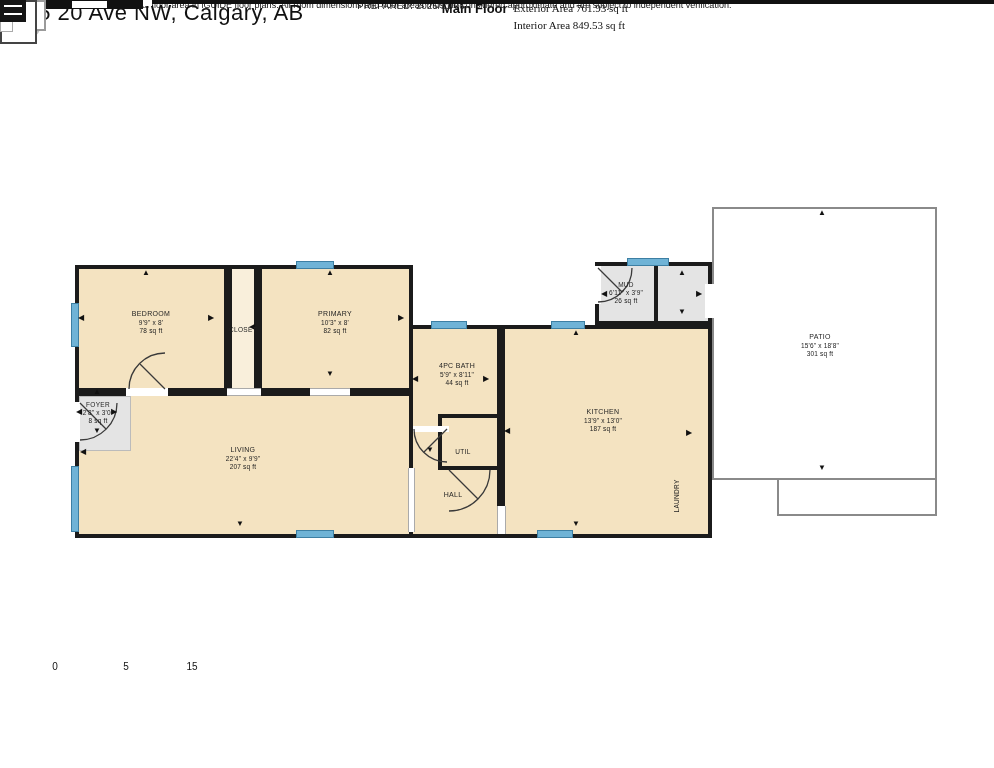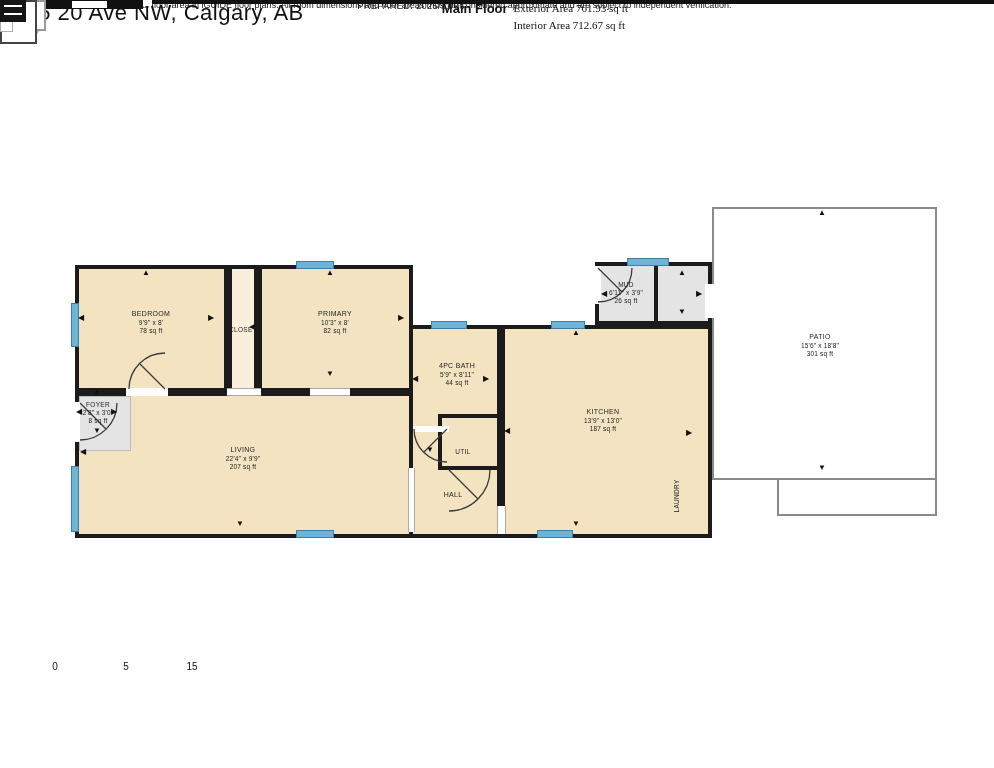--- a/index.html
+++ b/index.html
@@ -57,21 +57,21 @@
 
 <div id="page">
 
   <div class="abs" id="rule-top"></div>
   <div class="abs" id="title">1805 20 Ave NW, Calgary, AB</div>
   <div class="abs" id="rule-title"></div>
   <div class="abs" id="floorinfo">
     <div class="flabel">Main Floor</div>
     <div class="fareas">
       <div>Exterior Area 761.93 sq ft</div>
-      <div>Interior Area 712.67 sq ft</div>
+      <div>Interior Area 849.53 sq ft</div>
     </div>
   </div>
 
   <div class="patio" style="left:712px;top:207px;width:225px;height:273px;"></div>
   <div class="patio" style="left:777px;top:478px;width:160px;height:38px;"></div>
   <div class="abs" id="patio-seam"></div>
 
   <div class="room tan" style="left:75px;top:265px;width:153px;height:127px;z-index:3;"></div>
   <div class="room ltan" style="left:228px;top:265px;width:30px;height:127px;z-index:3;"></div>
   <div class="room tan" style="left:258px;top:265px;width:155px;height:127px;z-index:3;"></div>

